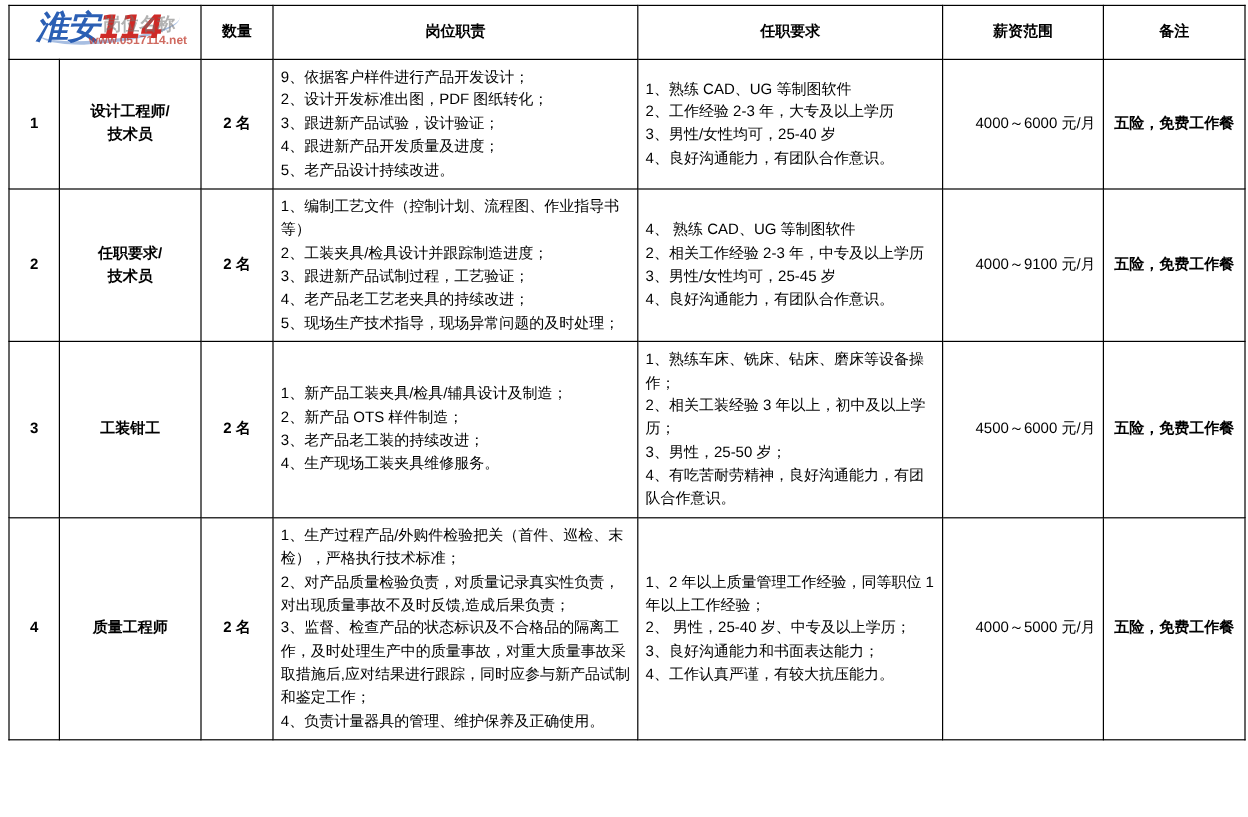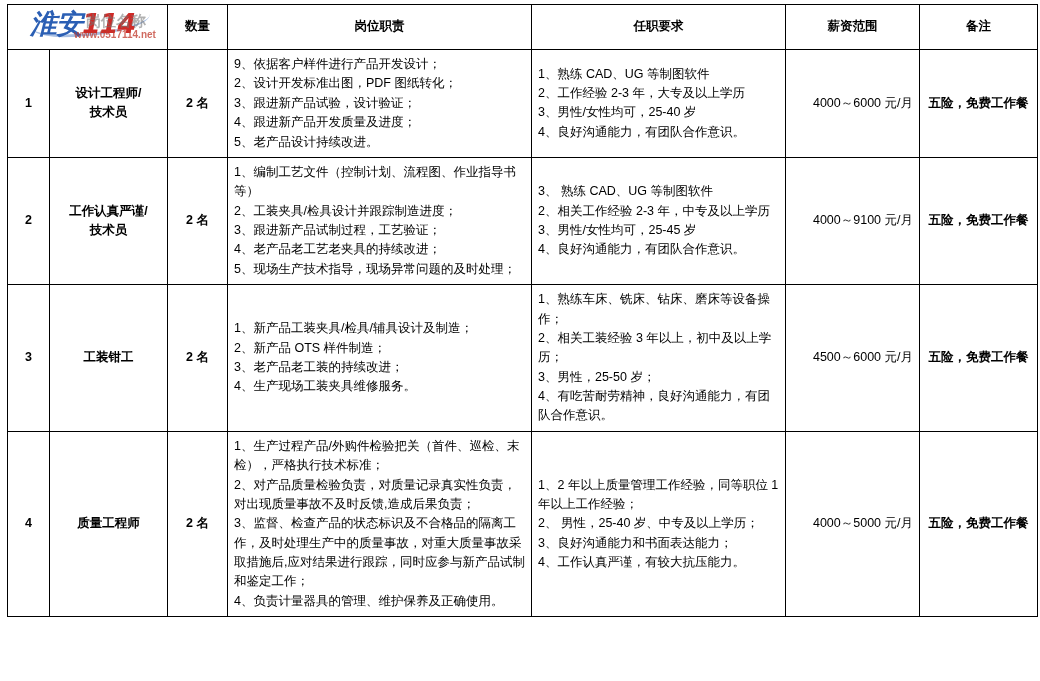--- a/index.html
+++ b/index.html
@@ -195,33 +195,33 @@
             <span class="line">2、工作经验 2-3 年，大专及以上学历</span>
             <span class="line">3、男性/女性均可，25-40 岁</span>
             <span class="line">4、良好沟通能力，有团队合作意识。</span>
           </td>
           <td class="salary">4000～6000 元/月</td>
           <td class="remark">五险，免费工作餐</td>
         </tr>
         <tr>
           <td class="no">2</td>
           <td class="post">
-            <span class="line">工作认真严谨/</span>
+            <span class="line">任职要求/</span>
             <span class="line">技术员</span>
           </td>
           <td class="qty">2 名</td>
           <td class="cell-list duty">
             <span class="line">1、编制工艺文件（控制计划、流程图、作业指导书等）</span>
             <span class="line">2、工装夹具/检具设计并跟踪制造进度；</span>
             <span class="line">3、跟进新产品试制过程，工艺验证；</span>
             <span class="line">4、老产品老工艺老夹具的持续改进；</span>
             <span class="line">5、现场生产技术指导，现场异常问题的及时处理；</span>
           </td>
           <td class="cell-list req">
-            <span class="line">3、 熟练 CAD、UG 等制图软件</span>
+            <span class="line">4、 熟练 CAD、UG 等制图软件</span>
             <span class="line">2、相关工作经验 2-3 年，中专及以上学历</span>
             <span class="line">3、男性/女性均可，25-45 岁</span>
             <span class="line">4、良好沟通能力，有团队合作意识。</span>
           </td>
           <td class="salary">4000～9100 元/月</td>
           <td class="remark">五险，免费工作餐</td>
         </tr>
         <tr>
           <td class="no">3</td>
           <td class="post">

